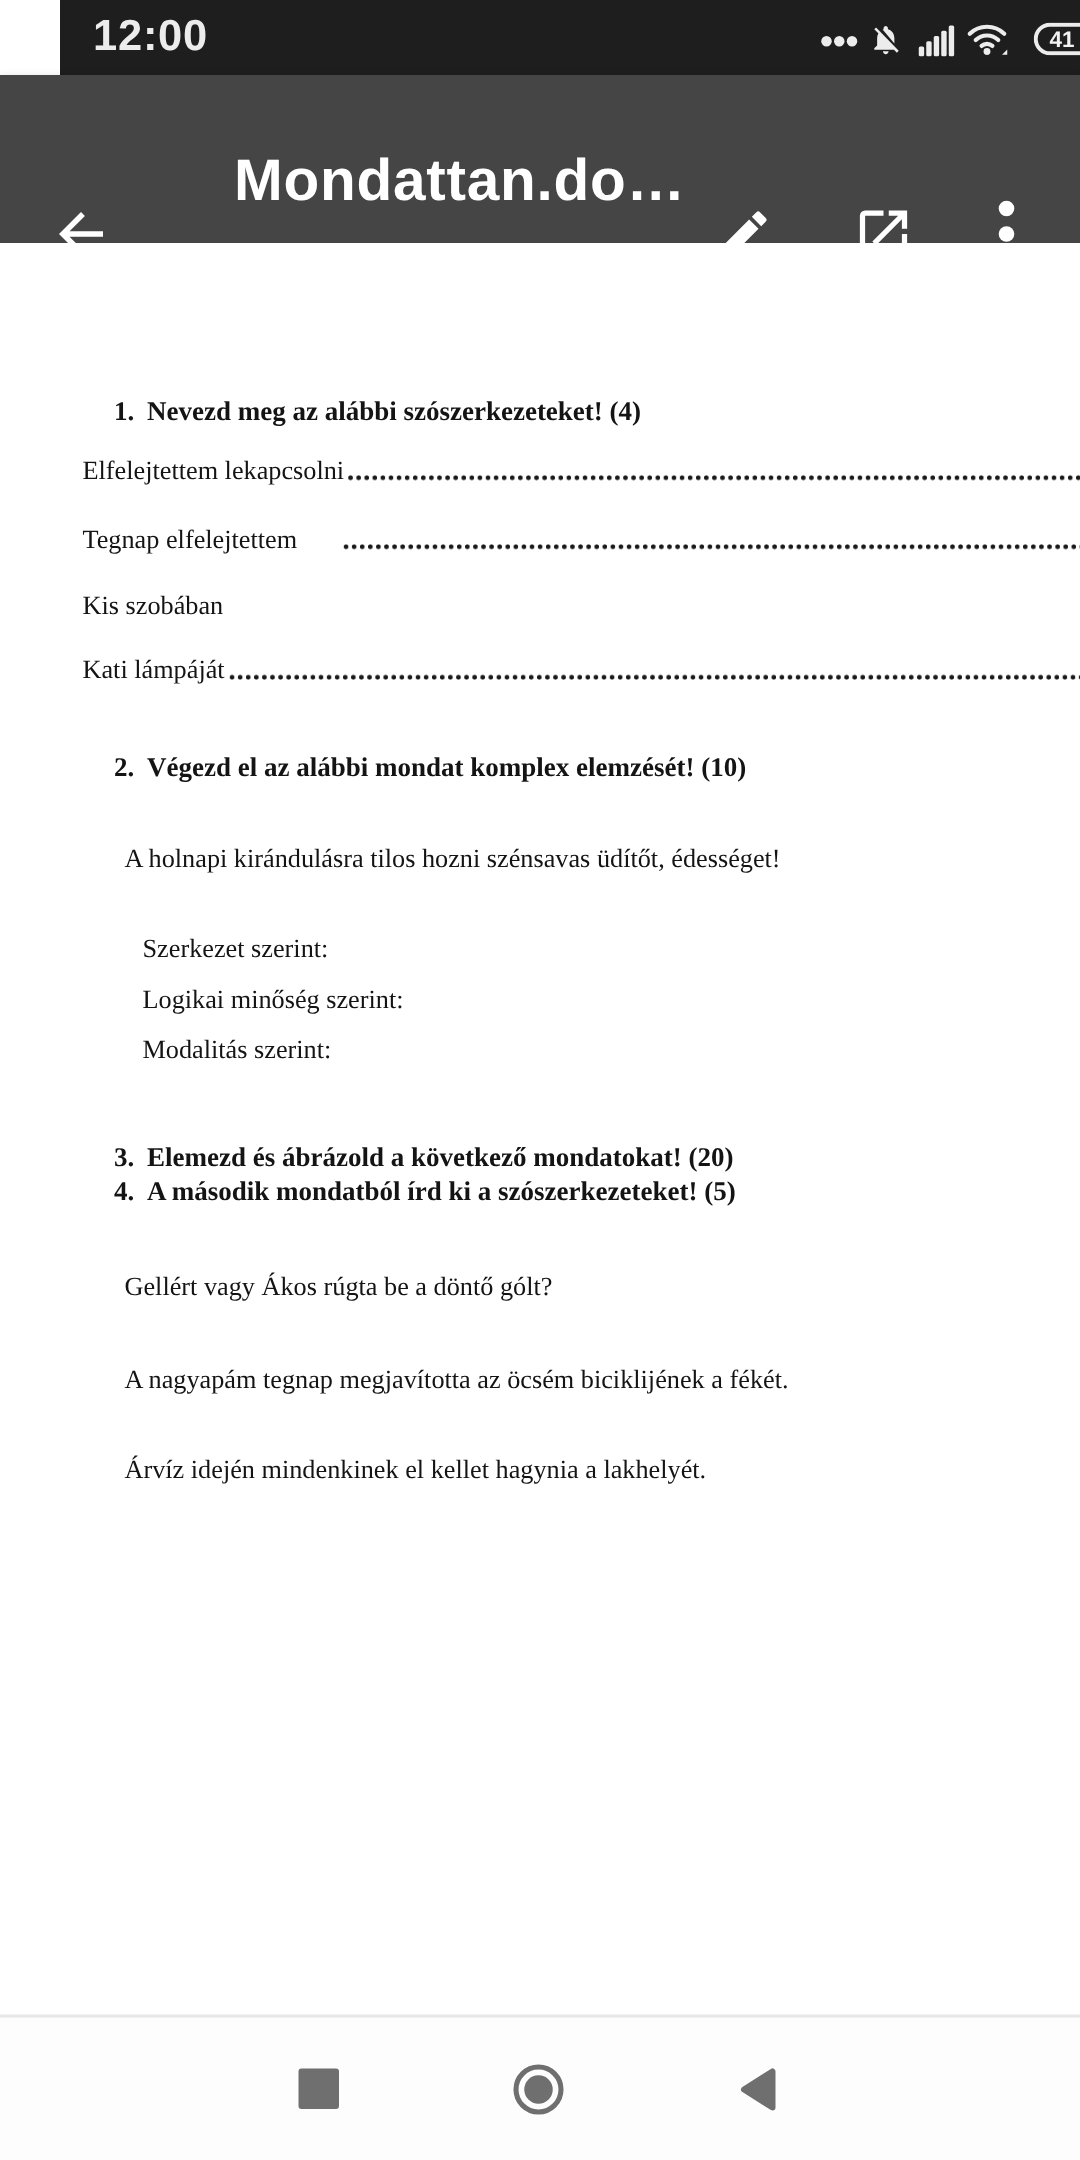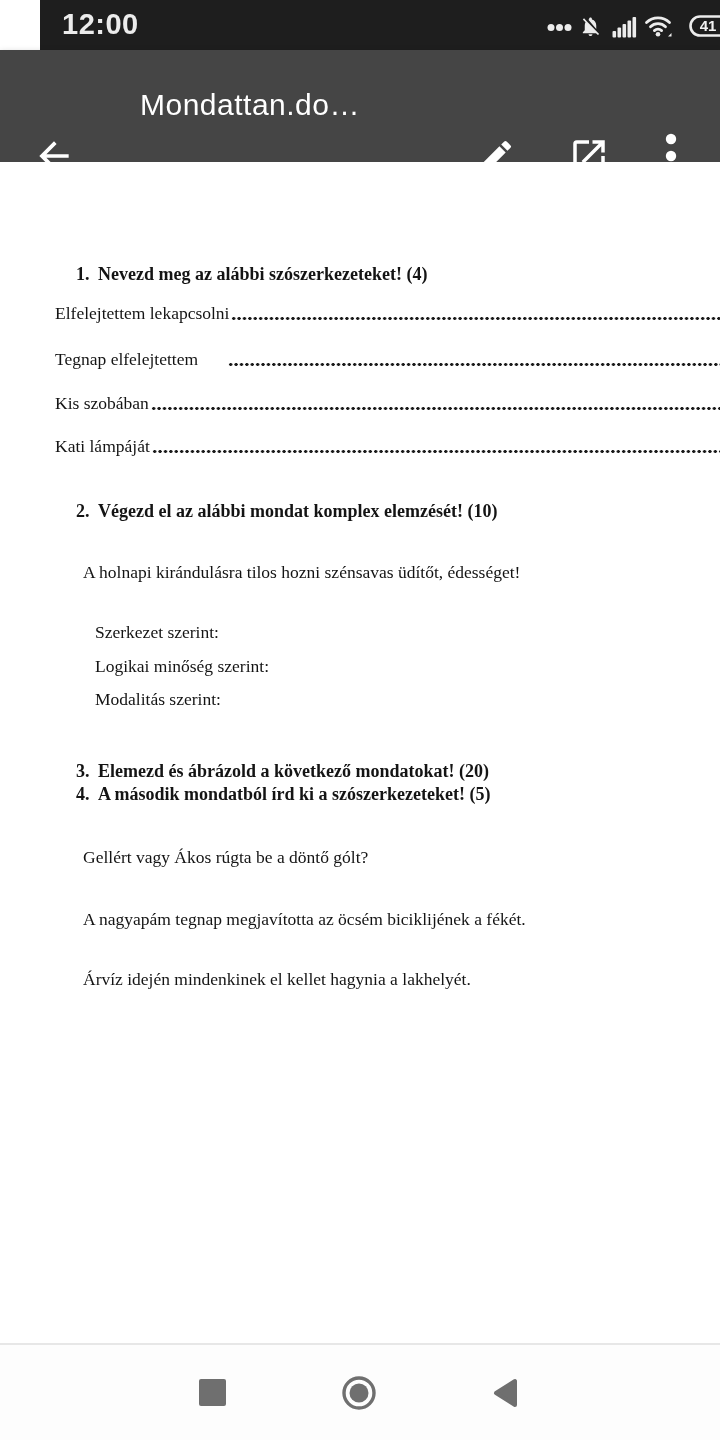--- a/index.html
+++ b/index.html
@@ -34,34 +34,34 @@
   }
   .app-bar .icon-btn{
     position:absolute;background:none;border:none;padding:0;margin:0;cursor:pointer;line-height:0;
   }
   .btn-back{left:32px;top:84px;}
   .btn-edit{left:476px;top:86px;}
   .btn-open{left:568px;top:85px;}
   .btn-more{left:665px;top:83px;}
   .app-title{
     position:absolute;left:140px;top:50%;transform:translateY(-52%);
-    margin:0;color:#ffffff;font-family:"Liberation Sans", sans-serif;
-    font-size:30px;font-weight:400;letter-spacing:0.5px;white-space:nowrap;
+    margin:16px;color:#ffffff;font-family:"Liberation Sans", sans-serif;
+    font-size:39px;font-weight:700;letter-spacing:0.5px;white-space:nowrap;
   }
   
   .doc{
     position:absolute;top:162px;left:0;width:720px;height:1181px;background:#ffffff;
     color:#141414;font-size:17.5px;line-height:22px;
   }
   .doc .abs{position:absolute;margin:0;}
   .task{display:flex;font-weight:700;font-size:18px;left:76px;right:0;}
   .task .num{width:22px;flex:none;}
   .t1{top:101px;} .t2{top:338px;} .t3{top:598px;} .t4{top:621px;}
   .fill{display:flex;left:55px;right:0;height:22px;white-space:nowrap;}
-  .f1{top:140px;} .f2{top:186px;gap:28px;} .f3{top:230px;} .f4{top:273px;align-items:center;}
+  .f1{top:140px;} .f2{top:186px;gap:28px;} .f3{top:230px;flex-direction:column;} .f4{top:273px;align-items:center;}
   .leader{
     flex:1;height:22px;margin-left:2px;
     background-image:radial-gradient(circle, #1a1a1a 1.35px, rgba(0,0,0,0) 1.8px);
     background-size:5.4px 5px;background-position:0 14px;background-repeat:repeat-x;
   }
   .sentence{left:83px;right:30px;}
   .holnapi{top:399px;}
   .labels{top:448px;left:83px;right:30px;line-height:21.7px;}
   .labels p{margin:12px;}
   .s1{top:684px;} .s2{top:746px;} .s3{top:806px;}

